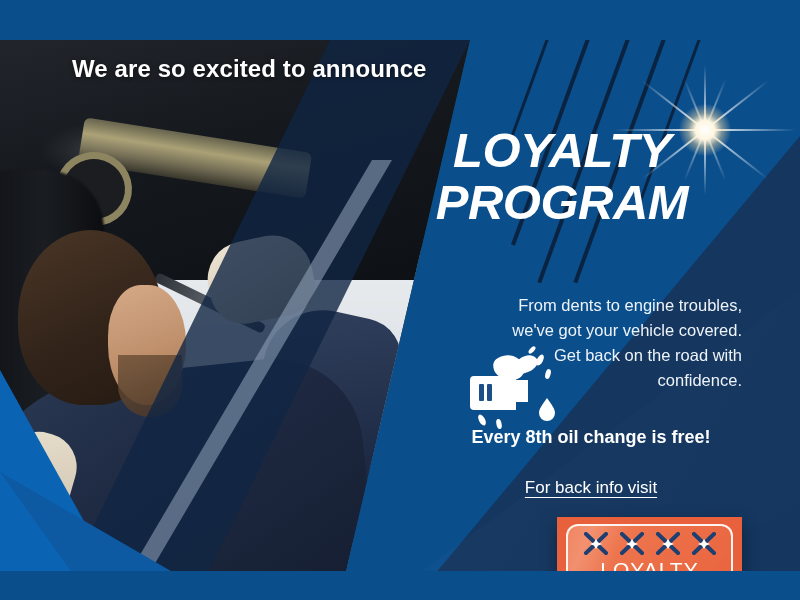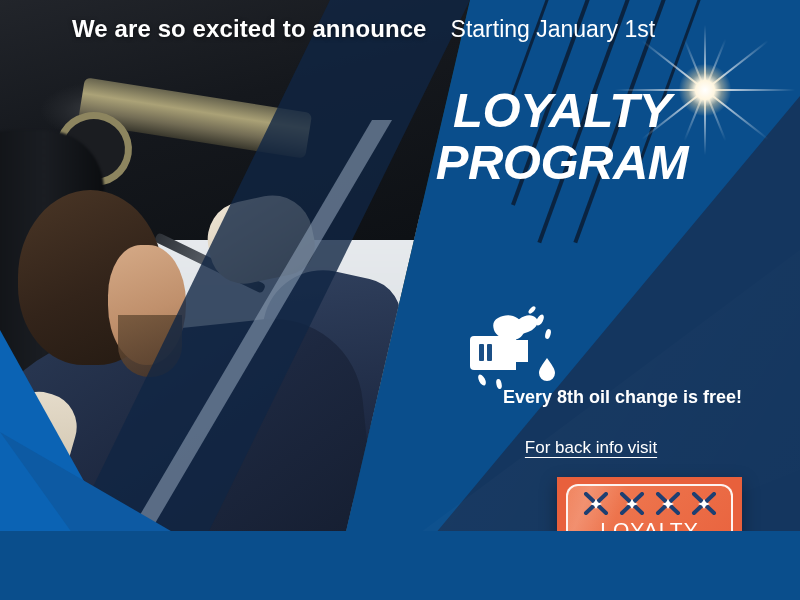--- a/index.html
+++ b/index.html
@@ -2,21 +2,21 @@
 <html><head>
 <meta charset="utf-8">
 <title>Service Loyalty Program Flyer</title>
 <style>
   html,body{margin:0;padding:0;}
   body{
     width:800px;height:600px;overflow:hidden;
     font-family:"Liberation Sans","DejaVu Sans",sans-serif;
     background:#0a4e8c;
   }
-  .flyer{position:relative;width:800px;height:531px;overflow:hidden;background:#14532d;}
+  .flyer{position:relative;width:800px;height:531px;overflow:hidden;background:#14532d;margin-top:40px;}
 
   
   .photo-wrap{
     position:absolute;left:0;top:0;width:470px;height:600px;overflow:hidden;
     clip-path:polygon(0 0, 470px 0, 330px 600px, 0 600px);
   }
   .photo{position:absolute;inset:0;background:#11151c;}
   
   .ph-underside{
     position:absolute;left:-20px;top:-10px;width:520px;height:250px;
@@ -173,21 +173,21 @@
   .title .ln{display:block;white-space:nowrap;}
 
   .body-copy{
     position:absolute;left:470px;top:253px;width:272px;z-index:40;
     color:#eef3f8;font-size:16.5px;line-height:25px;text-align:right;font-weight:400;
   }
   .body-copy span{display:block;}
 
   .offer{
     position:absolute;left:440px;top:387px;width:302px;z-index:40;
-    color:#fff;font-size:18px;font-weight:700;text-align:right;white-space:nowrap;
+    color:#fff;font-size:18px;font-weight:700;text-align:center;white-space:nowrap;
   }
   .moreinfo{
     position:absolute;left:440px;top:438px;width:302px;z-index:40;
     color:#fff;font-size:17px;font-weight:400;text-align:center;
   }
   .moreinfo u{text-decoration:underline;text-underline-offset:4px;}
 
   
   .oilcan{position:absolute;left:452px;top:300px;width:110px;height:95px;z-index:38;}
 
@@ -264,28 +264,33 @@
     <div class="sp-ray r2"></div>
     <div class="sp-ray r3"></div>
     <div class="sp-ray r4"></div>
     <div class="sp-ray r5"></div>
     <div class="sp-ray r6"></div>
     <div class="sp-core"></div>
   </div>
 
   <div class="headline-row">
     <div class="hl-excited">We are so excited to announce</div>
-    <div class="hl-start">Starting January 1st</div>
   </div>
 
   <div class="title">
     <span class="ln">LOYALTY</span>
     <span class="ln">PROGRAM</span>
   </div>
 
+  <div class="body-copy">
+    <span>From dents to engine troubles,</span>
+    <span>we've got your vehicle covered.</span>
+    <span>Get back on the road with</span>
+    <span>confidence.</span>
+  </div>
 
   <svg class="oilcan" viewBox="0 0 110 95">
     <g fill="#ffffff">
       <path d="M22 36 h42 v34 h-42 a4 4 0 0 1 -4 -4 v-26 a4 4 0 0 1 4 -4 z"></path>
       <path d="M64 40 h12 v22 h-12 z"></path>
       <path d="M58 30 c8 -14 20 -18 26 -12 c5 5 -2 12 -8 14 c-6 2 -12 4 -14 8 z"></path>
       <path d="M46 18 c10 -6 22 -2 26 8 c2 8 -4 14 -12 14 c-8 0 -16 -4 -18 -10 c-2 -6 0 -10 4 -12 z"></path>
       <rect x="27" y="44" width="5" height="17" rx="1" fill="#1b4f86"></rect>
       <rect x="35" y="44" width="5" height="17" rx="1" fill="#1b4f86"></rect>
       <rect x="24" y="41" width="22" height="23" rx="2" fill="none" stroke="#ffffff" stroke-width="3"></rect>

